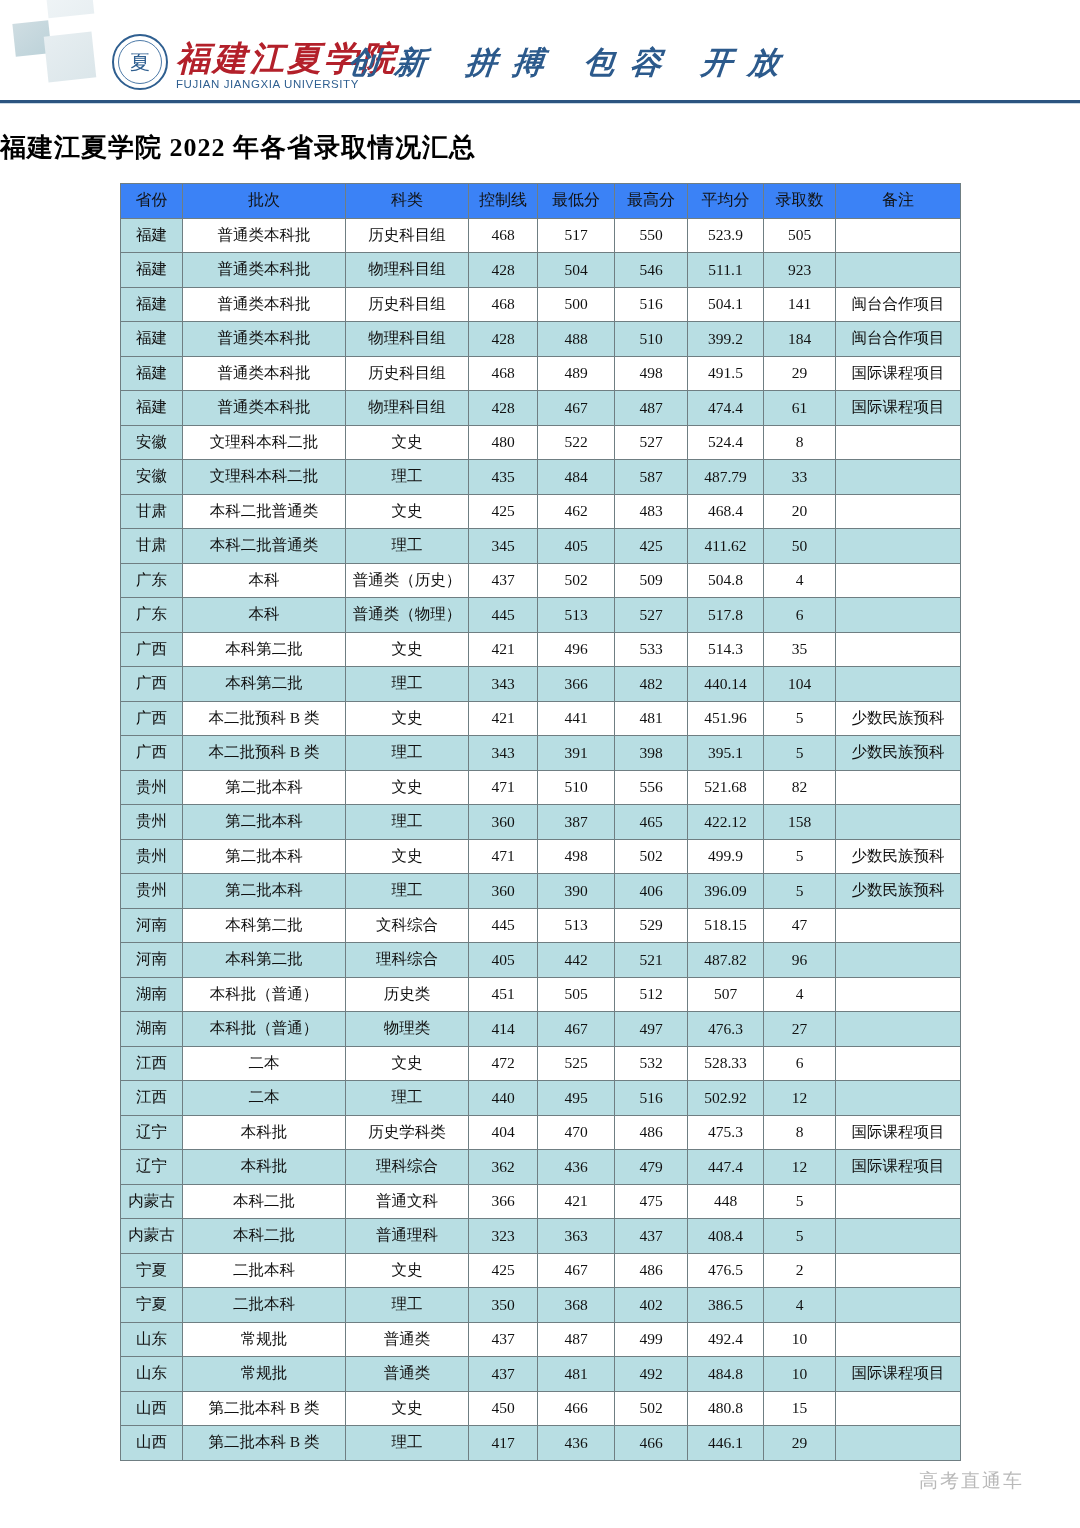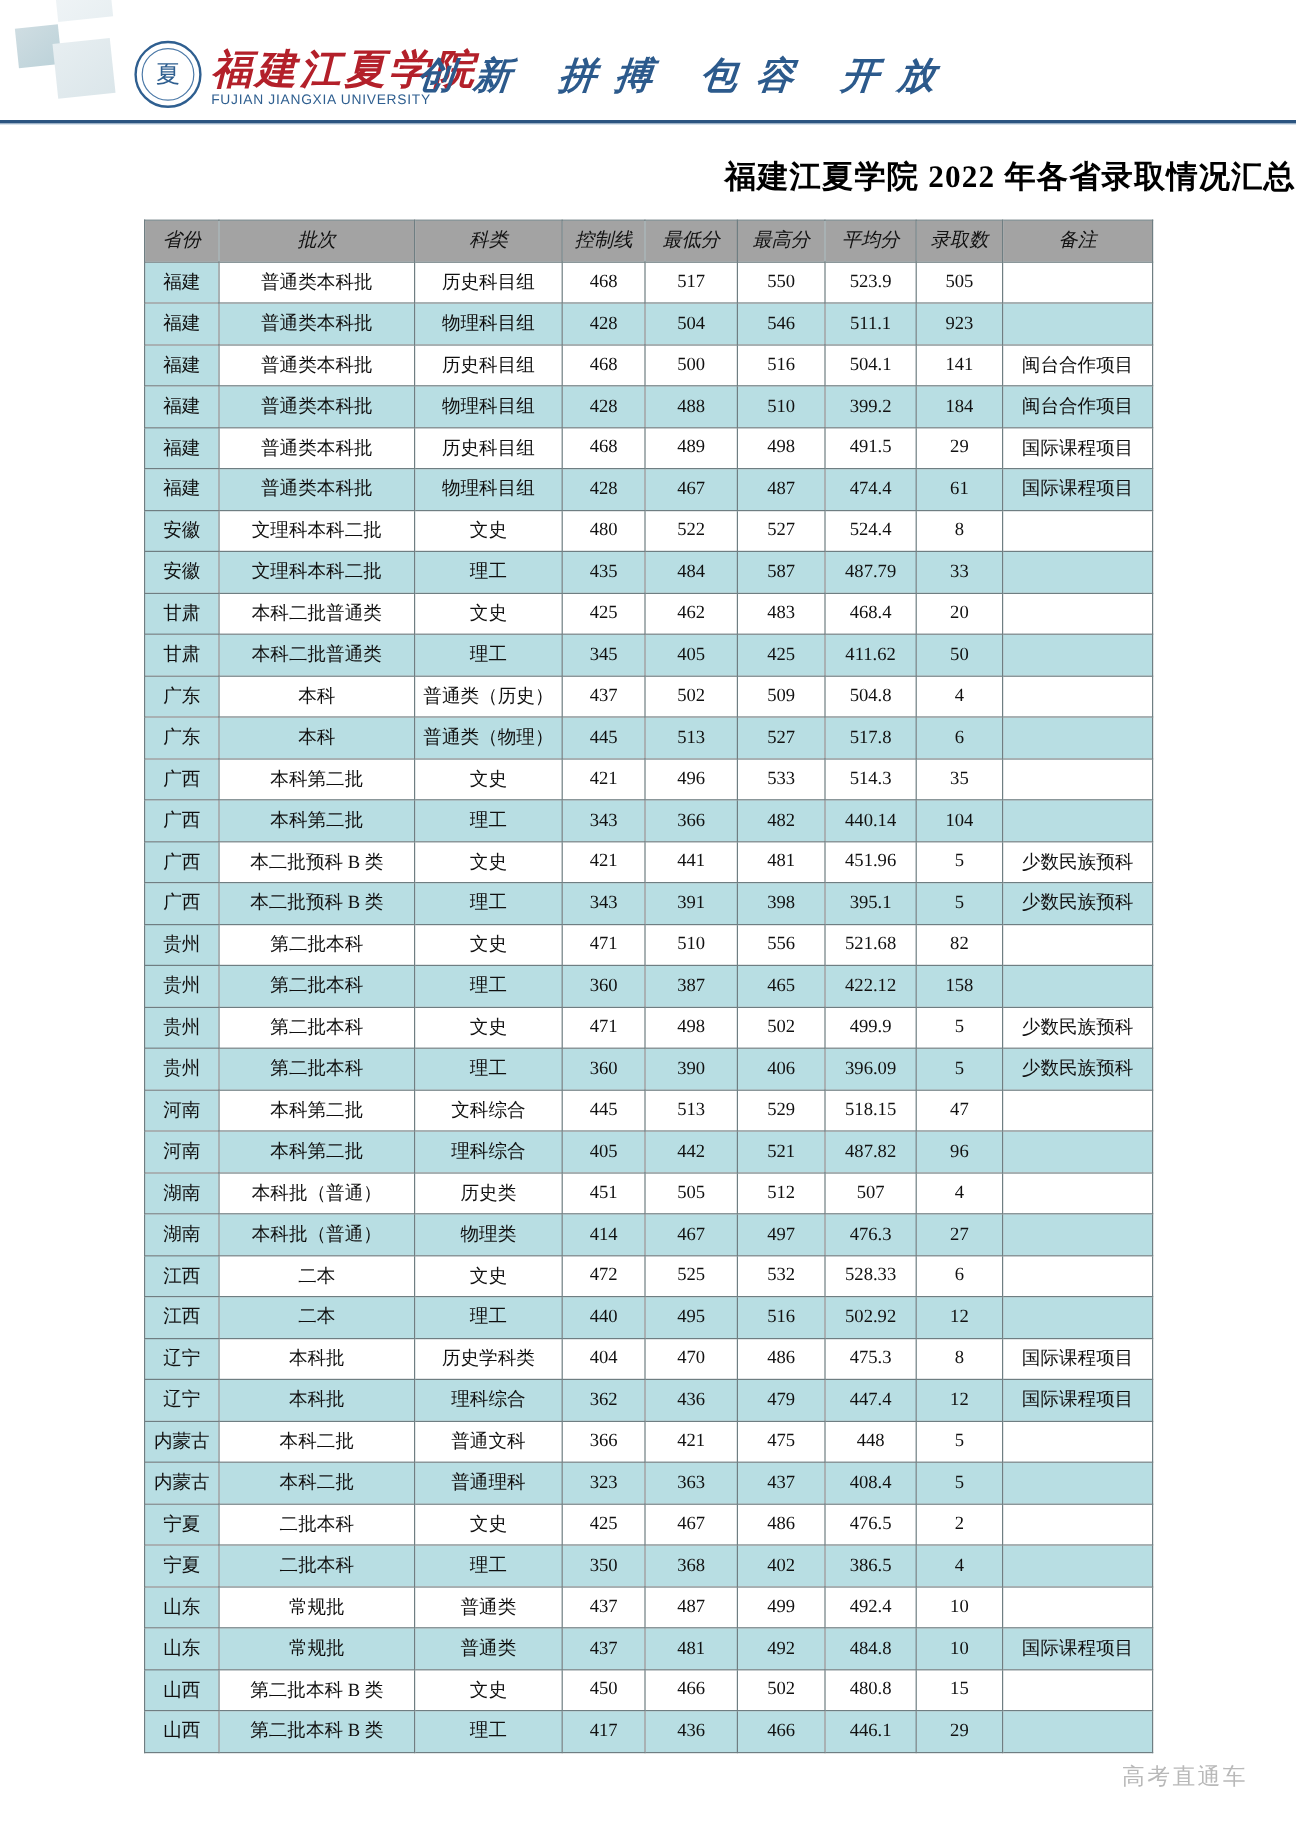--- a/index.html
+++ b/index.html
@@ -129,21 +129,21 @@
     left: 0;
     top: 103px;
     width: 1080px;
     height: 5px;
     background: linear-gradient(to bottom, #c3d4e2, #ffffff);
   }
 
   
   .page-title {
     margin: 26px 0 0 0;
-    text-align: right;
+    text-align: left;
     font-size: 26px;
     font-weight: bold;
     color: #000000;
     letter-spacing: 1px;
     font-family: "Liberation Serif", "DejaVu Serif", serif;
   }
 
   
   .table-wrap {
     margin: 18px auto 0 auto;
@@ -161,45 +161,44 @@
     vertical-align: middle;
     font-size: 15.5px;
     color: #111111;
     height: 33.5px;
     padding: 0 2px;
     font-family: "Liberation Serif", "DejaVu Serif", serif;
     white-space: nowrap;
     overflow: hidden;
   }
   table.report thead th {
-    background: #a3a3a3;
+    background: #3b82f6;
     font-weight: normal;
     font-size: 16px;
-    font-style: italic;
   }
   tr.tint td { background: #b8dee3; }
   tr.plain td { background: #ffffff; }
   
   tr.plain td.prov { background: #b8dee3; }
   
 
   col.c-prov   { width: 62px;  }
   col.c-batch  { width: 163px; }
   col.c-subj   { width: 123px; }
   col.c-ctrl   { width: 69px;  }
   col.c-min    { width: 77px;  }
   col.c-max    { width: 73px;  }
   col.c-avg    { width: 76px;  }
   col.c-cnt    { width: 72px;  }
   col.c-note   { width: 125px; }
 
   
   .footer-mark {
     position: absolute;
-    right: 40px;
+    right: 56px;
     bottom: 34px;
     font-size: 19px;
     color: #b9b9b9;
     letter-spacing: 2px;
     font-family: Liberation Serif, serif;
   }
 </style>
 </head>
 <body>
 

